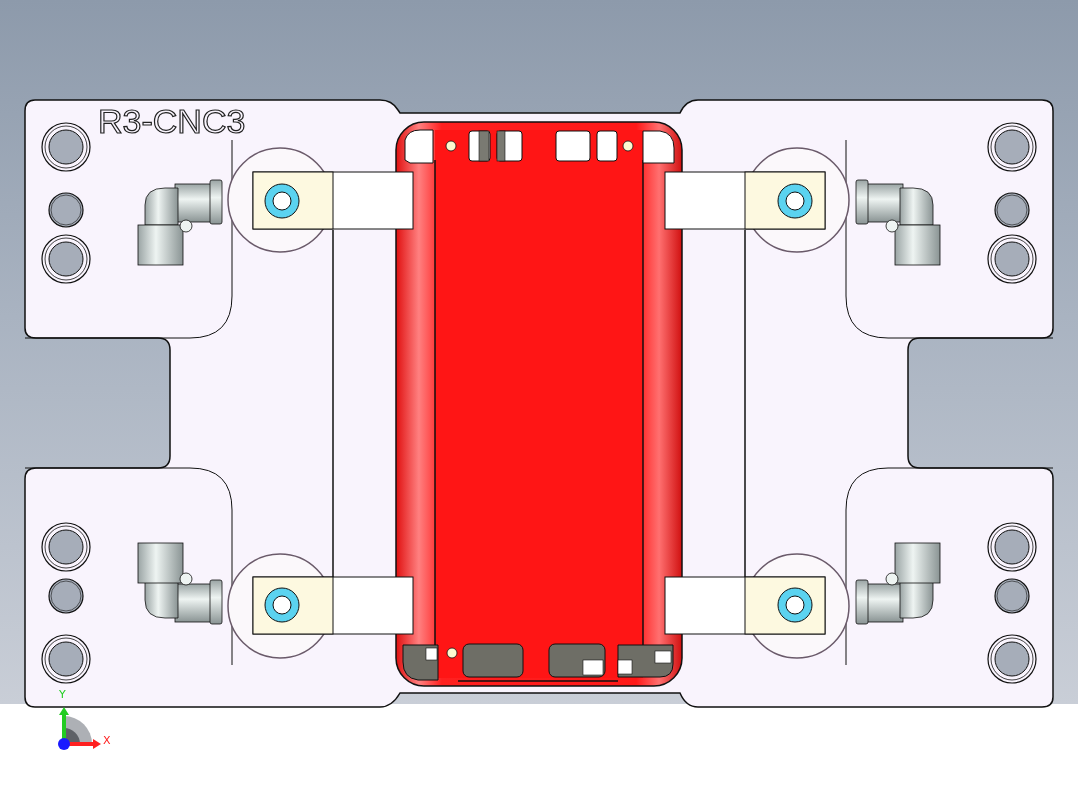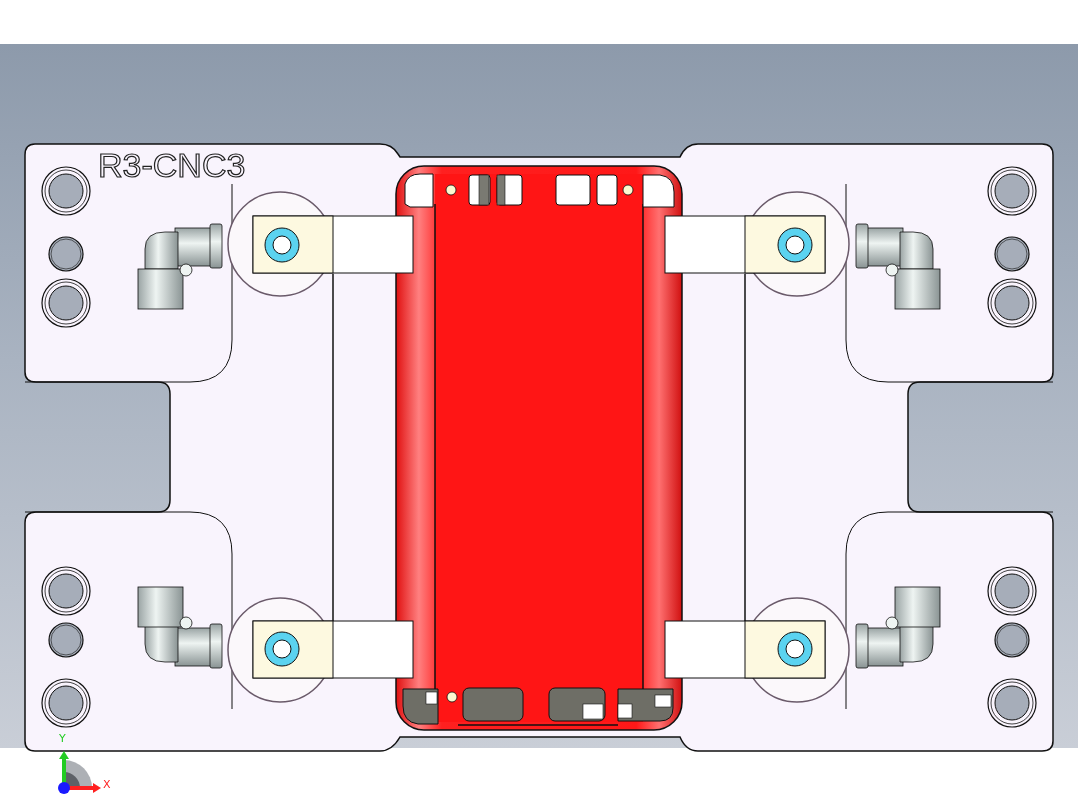--- a/index.html
+++ b/index.html
@@ -1,17 +1,17 @@
 <!DOCTYPE html>
 <html><head>
 <meta charset="utf-8">
 <style>
   html,body{margin:0;padding:0;}
   body{width:1078px;height:808px;overflow:hidden;font-family:"Liberation Sans",sans-serif;}
-  #viewport{position:relative;width:1078px;height:704px;background:linear-gradient(#8d9aab 0%,#a9b3c1 45%,#c9ced7 100%);margin-top:44px;}
+  #viewport{position:relative;width:1078px;height:704px;background:linear-gradient(#8d9aab 0%,#a9b3c1 45%,#c9ced7 100%);}
   #viewport svg{position:absolute;left:0;top:0;}
   .part-label{position:absolute;left:98px;top:102px;font-size:34px;color:transparent;-webkit-text-stroke:1.2px #222;letter-spacing:0px;font-family:"Liberation Sans",sans-serif;}
   .axis-label{position:absolute;font-size:11px;font-family:"DejaVu Sans",sans-serif;}
 </style>
 </head>
 <body>
 
 <div id="viewport">
   <svg width="1078" height="808" viewBox="0 0 1078 808">
     <defs>

